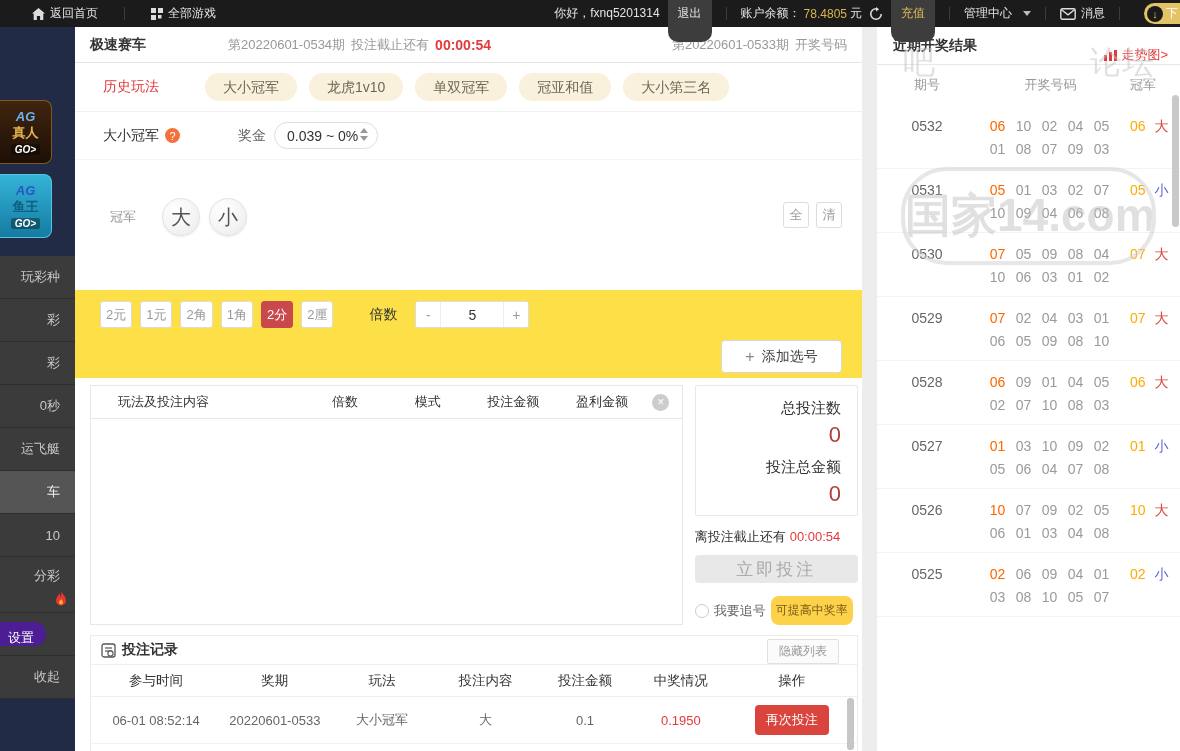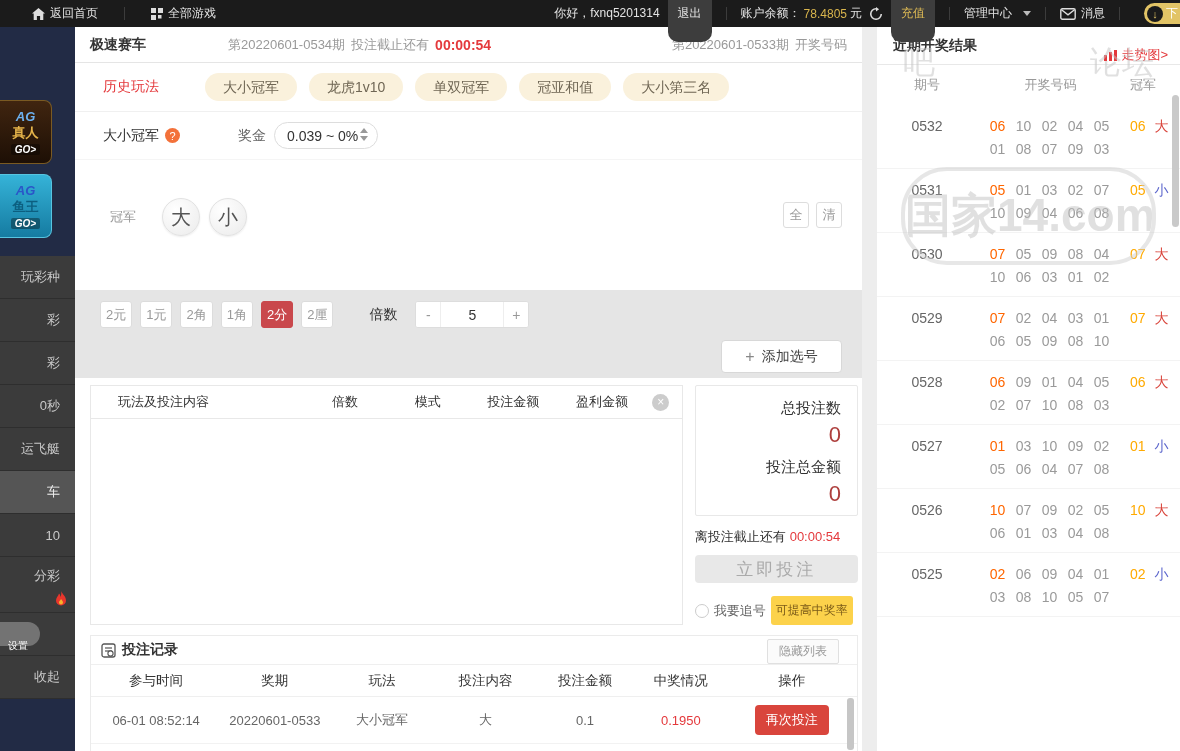--- a/index.html
+++ b/index.html
@@ -28,21 +28,21 @@
   .promo.live .ag { color:#6db1f0; }
   .promo.fish .ag { color:#2a55c8; }
   .promo .nm { font-weight:bold; font-size:13px; }
   .promo.live .nm { color:#e6b44a; }
   .promo.fish .nm { color:#0c5f80; }
   .promo .go { font-style:italic; font-weight:bold; font-size:10px; color:#fff; background:rgba(0,0,0,.35); padding:0 4px; border-radius:2px; margin-top:2px; }
   .rail-menu { margin-top:18px; }
   .rail-item { height:43px; background:#3b3b3b; color:#c9c9c9; display:flex; align-items:center; justify-content:flex-end; padding-right:15px; border-bottom:1px solid #2e2e2e; cursor:pointer; position:relative; font-size:13px; }
   .rail-item.active { background:#555; color:#eee; }
   .rail-item.hot { height:56px; align-items:flex-start; padding-top:10px; }
-  .rail-pill { background:#737373; color:#fff; height:24px; line-height:24px; padding:12px 12px 0 8px; border-radius:0 12px 12px 0; font-size:10px; }
+  .rail-pill { background:#4c1d95; color:#fff; height:24px; line-height:24px; padding:4px 12px 0 8px; border-radius:0 12px 12px 0; font-size:13px; }
   .rail-item.pillwrap { justify-content:flex-start; padding:0; }
   .fire { position:absolute; right:8px; bottom:6px; }
 
   
   .main { position:absolute; left:75px; top:27px; width:787px; height:724px; background:#fff; }
   .m-header { height:36px; display:flex; align-items:center; padding:0 15px; border-bottom:1px solid #e5e5e5; }
   .game-title { font-size:14px; font-weight:bold; color:#333; width:138px; }
   .issue-txt { color:#999; font-size:13px; }
   .countdown { color:#e4393c; font-weight:bold; font-size:14px; margin-left:6px; }
   .m-header .right { margin-left:auto; color:#999; display:flex; gap:6px; }
@@ -61,21 +61,21 @@
   .spin .up { border-bottom:5px solid #999; }
   .spin .dn { border-top:5px solid #999; }
 
   .m-options { height:130px; position:relative; }
   .opt-row { display:flex; align-items:center; padding-top:38px; padding-left:35px; }
   .opt-label { color:#999; font-size:13px; margin-right:26px; }
   .opt-circle { width:38px; height:38px; border-radius:50%; border:1px solid #e2e2e2; background:radial-gradient(circle at 35% 30%, #ffffff, #ebebeb); color:#555; font-size:20px; display:flex; align-items:center; justify-content:center; margin-right:9px; cursor:pointer; box-shadow:0 1px 2px rgba(0,0,0,.08); }
   .opt-tools { position:absolute; right:20px; top:42px; display:flex; gap:7px; }
   .sq-btn { width:26px; height:26px; border:1px solid #ddd; border-radius:3px; background:#fff; color:#999; font-size:13px; display:flex; align-items:center; justify-content:center; cursor:pointer; }
 
-  .m-gray { height:88px; background:#e5e5e5; position:relative; padding:11px 0 0 25px; }
+  .m-gray { height:88px; background:#fde047; position:relative; padding:11px 0 0 25px; }
   .denoms { display:flex; gap:8px; align-items:center; }
   .denom { min-width:32px; height:27px; padding:0 5px; background:#fff; border:1px solid #dcdcdc; border-radius:3px; color:#999; font-size:13px; display:flex; align-items:center; justify-content:center; cursor:pointer; }
   .denom.sel { background:#c9484c; border-color:#c9484c; color:#fff; }
   .mult-label { font-size:14px; color:#333; margin:0 10px 0 28px; }
   .stepper { display:flex; height:27px; border:1px solid #ddd; border-radius:3px; overflow:hidden; background:#fff; }
   .stepper .st-btn { width:24px; display:flex; align-items:center; justify-content:center; color:#999; cursor:pointer; background:#fff; font-size:14px; }
   .stepper .st-val { width:64px; border-left:1px solid #eee; border-right:1px solid #eee; display:flex; align-items:center; justify-content:center; font-size:14px; color:#333; }
   .gray-btn { position:absolute; right:20px; width:121px; height:33px; background:#fff; border:1px solid #d8d8d8; border-radius:4px; display:flex; align-items:center; justify-content:center; gap:7px; font-size:14px; color:#444; cursor:pointer; }
   .gray-btn.qb { top:10px; }
   .gray-btn.add { top:50px; }
@@ -92,21 +92,21 @@
   .slip-side { width:164px; margin-left:12px; display:flex; flex-direction:column; }
   .side-box { border:1px solid #e8e8e8; border-radius:2px; height:131px; padding:13px 16px 0 0; text-align:right; background:#fff; }
   .side-box .lbl { font-size:15px; color:#333; }
   .side-box .num { font-size:22px; color:#ad3e3c; margin:4px 0 10px; }
   .side-deadline { margin-top:12px; font-size:13px; color:#333; text-align:left; }
   .side-deadline b { color:#e4393c; font-weight:normal; margin-left:4px; }
   .bet-now { margin-top:9px; height:38px; background:#e8e8e8; border-radius:4px; color:#aaa; font-size:17px; letter-spacing:3px; display:flex; align-items:center; justify-content:center; cursor:default; }
   .chase-row { margin-top:13px; display:flex; align-items:center; gap:5px; }
   .radio { width:14px; height:14px; border:1px solid #ccc; border-radius:50%; background:#fff; cursor:pointer; flex:none; }
   .chase-txt { color:#666; font-size:13px; white-space:nowrap; }
-  .chase-badge { background:#fcd24b; color:#7a5a18; font-size:12px; padding:6px 5px; border-radius:3px; white-space:nowrap; cursor:pointer; }
+  .chase-badge { background:#fcd24b; color:#7a5a18; font-size:12px; padding:6px 5px; border-radius:8px; white-space:nowrap; cursor:pointer; }
 
   .m-records { position:absolute; left:15px; right:4px; top:608px; bottom:0; border:1px solid #ebebeb; border-bottom:none; background:#fff; }
   .rec-head { height:28px; display:flex; align-items:center; padding-left:10px; gap:6px; font-size:14px; font-weight:bold; color:#333; }
   .hide-list { position:absolute; right:18px; top:3px; background:#fbfbfb; border:1px solid #e0e0e0; color:#999; font-size:12px; font-weight:normal; padding:3px 11px; border-radius:2px; cursor:pointer; }
   .rec-cols { height:33px; display:flex; align-items:center; border-top:1px solid #efefef; border-bottom:1px solid #efefef; font-size:13.5px; color:#333; }
   .rec-row { height:47px; display:flex; align-items:center; font-size:13px; color:#666; border-bottom:1px solid #f2f2f2; }
   .rc { text-align:center; }
   .rc0{width:17%;} .rc1{width:14%;} .rc2{width:14%;} .rc3{width:13%;} .rc4{width:13%;} .rc5{width:12%;} .rc6{width:17%;}
   .win-amt { color:#e4393c; }
   .rebet-btn { background:#d9453c; color:#fff; border-radius:4px; padding:6px 11px; font-size:13px; cursor:pointer; display:inline-block; }

